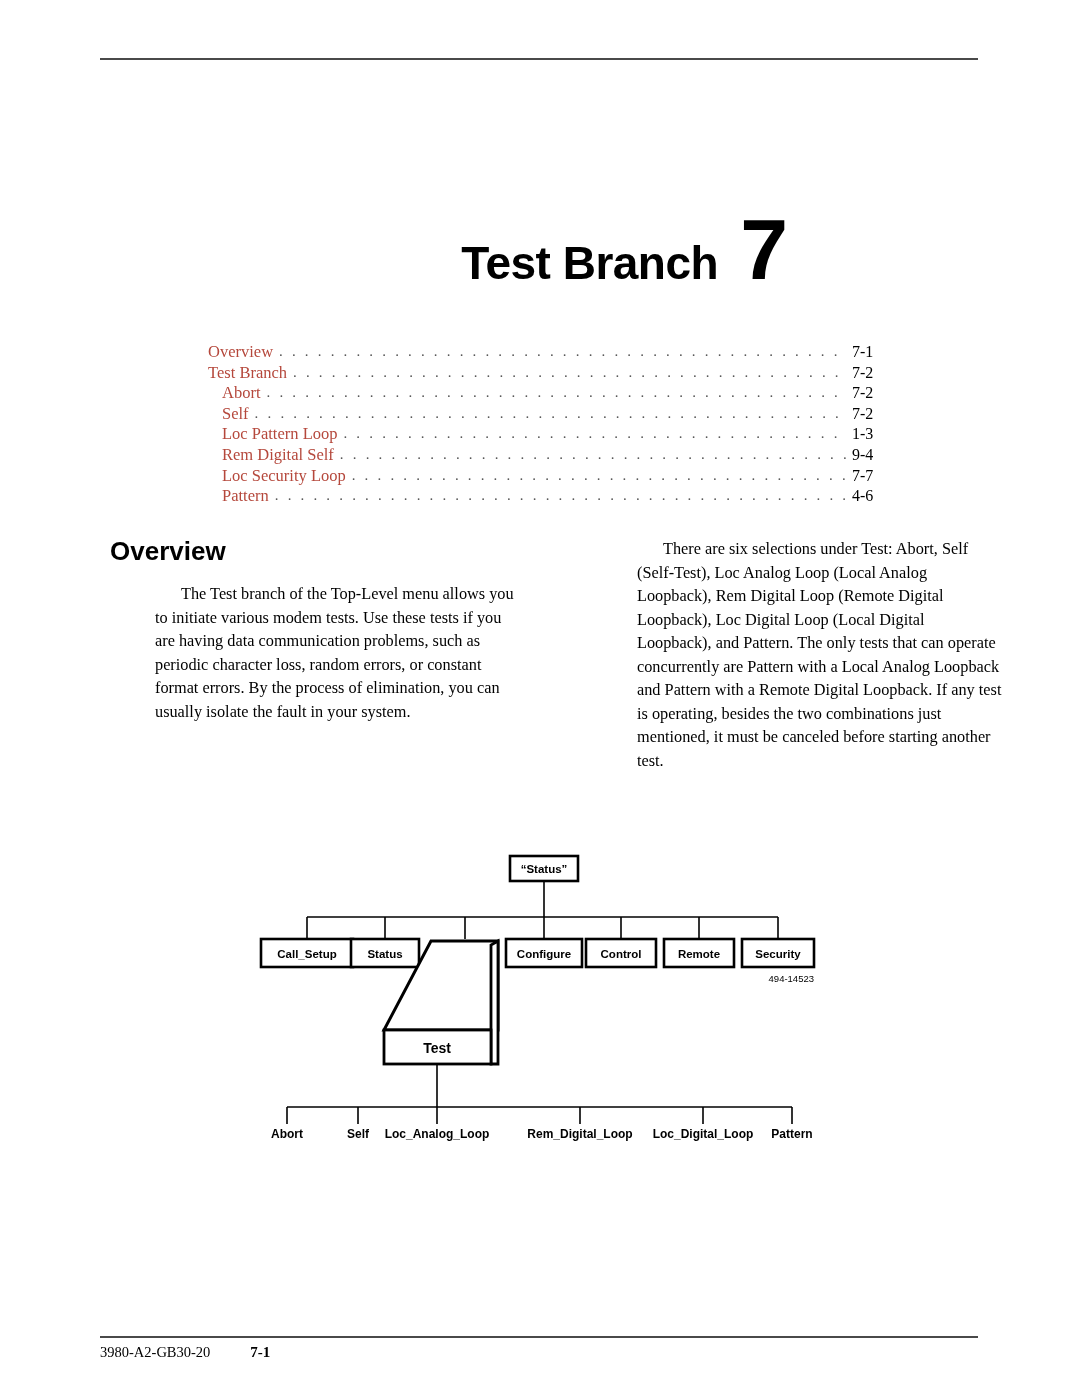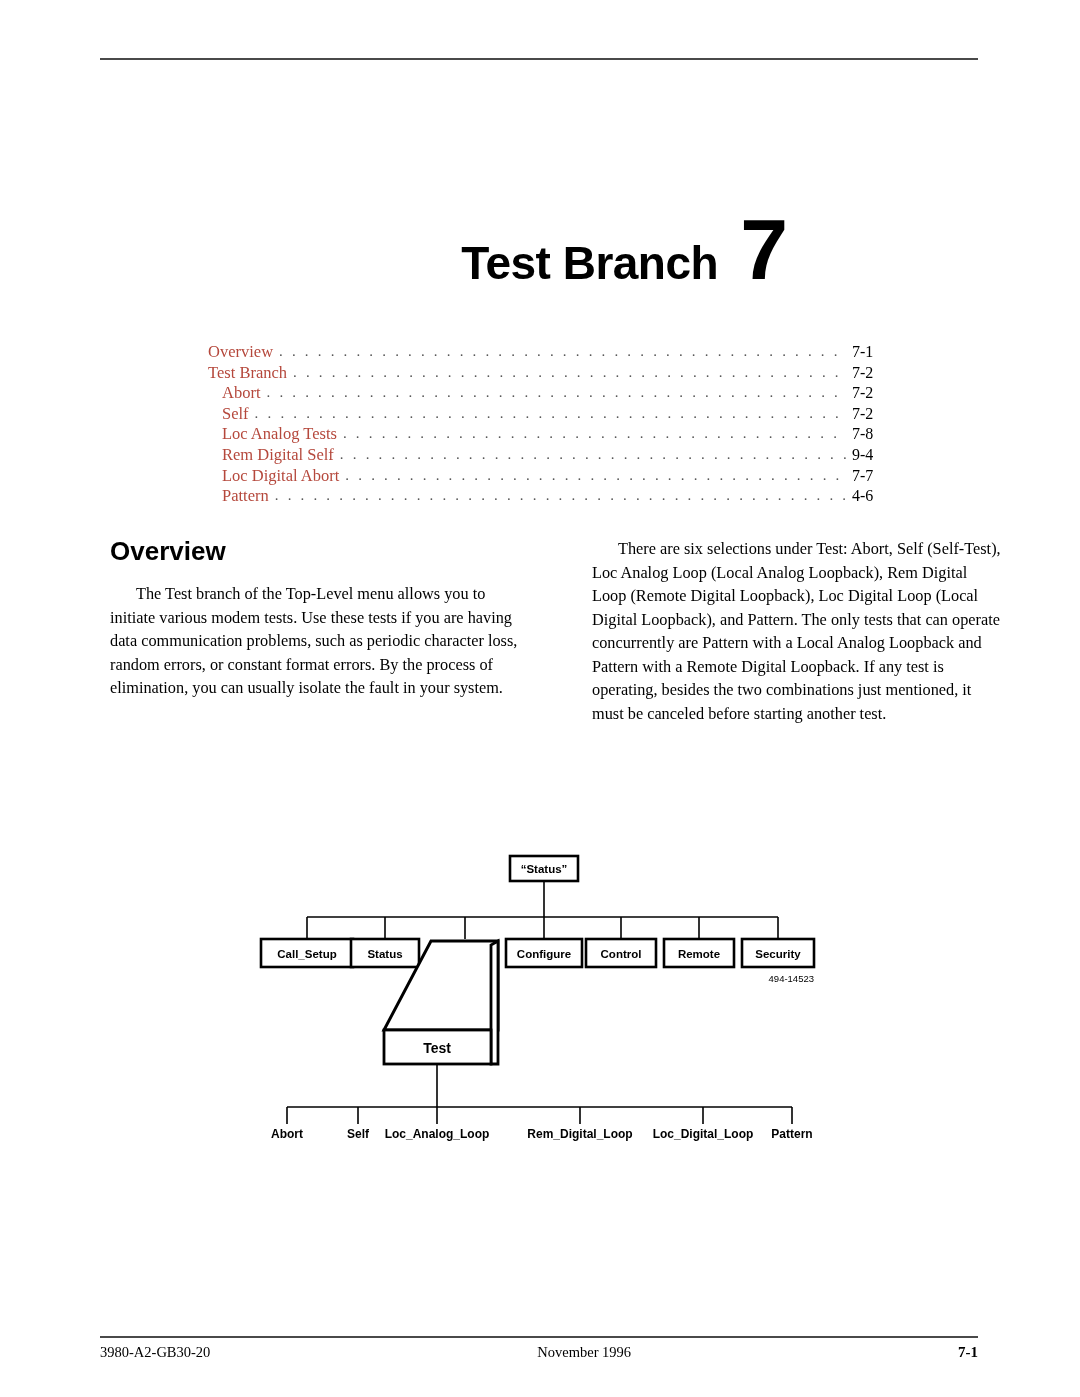--- a/index.html
+++ b/index.html
@@ -110,21 +110,21 @@
     font-weight: bold;
     font-size: 26px;
     line-height: 30px;
     margin: 0 0 16px 0;
     color: #000;
   }
   p.body-p {
     margin: 0 0 20px 0;
     text-indent: 26px;
   }
-  p.body-p:last-child { margin-bottom: 0; }
+  p.body-p:last-child { margin-bottom: 0; margin-left: 45px; }
   .ital { font-style: italic; }
 
   
   .diagram {
     position: absolute;
     left: 255px;
     top: 845px;
     width: 570px;
     height: 300px;
   }
@@ -199,33 +199,33 @@
       <span class="toc-page">7-2</span>
     </div>
 
     <div class="toc-row indent">
       <span class="toc-label">Self</span>
       <span class="toc-dots">. . . . . . . . . . . . . . . . . . . . . . . . . . . . . . . . . . . . . . . . . . . . . . . . . . . . . . . . . . . . . . . . . . . . . . . . . . . . . . . . . . . . . . . . . . . . . . . . . . . . . . . . . . . . . . . . . . . . . . . . . .</span>
       <span class="toc-page">7-2</span>
     </div>
 
     <div class="toc-row indent">
-      <span class="toc-label">Loc Analog Tests</span>
-      <span class="toc-dots">. . . . . . . . . . . . . . . . . . . . . . . . . . . . . . . . . . . . . . . . . . . . . . . . . . . . . . . . . . . . . . . . . . . . . . . . . . . . . . . . . . . . . . . . . . . . . . . . . . . . . . . . . . . . . . . . . . . . . . . . . .</span>
-      <span class="toc-page">7-8</span>
+      <span class="toc-label">Loc Pattern Loop</span>
+      <span class="toc-dots">. . . . . . . . . . . . . . . . . . . . . . . . . . . . . . . . . . . . . . . . . . . . . . . . . . . . . . . . . . . . . . . . . . . . . . . . . . . . . . . . . . . . . . . . . . . . . . . . . . . . . . . . . . . . . . . . . . . . . . . . . .</span>
+      <span class="toc-page">1-3</span>
     </div>
 
     <div class="toc-row indent">
       <span class="toc-label">Rem Digital Self</span>
       <span class="toc-dots">. . . . . . . . . . . . . . . . . . . . . . . . . . . . . . . . . . . . . . . . . . . . . . . . . . . . . . . . . . . . . . . . . . . . . . . . . . . . . . . . . . . . . . . . . . . . . . . . . . . . . . . . . . . . . . . . . . . . . . . . . .</span>
       <span class="toc-page">9-4</span>
     </div>
 
     <div class="toc-row indent">
-      <span class="toc-label">Loc Digital Abort</span>
+      <span class="toc-label">Loc Security Loop</span>
       <span class="toc-dots">. . . . . . . . . . . . . . . . . . . . . . . . . . . . . . . . . . . . . . . . . . . . . . . . . . . . . . . . . . . . . . . . . . . . . . . . . . . . . . . . . . . . . . . . . . . . . . . . . . . . . . . . . . . . . . . . . . . . . . . . . .</span>
       <span class="toc-page">7-7</span>
     </div>
 
     <div class="toc-row indent">
       <span class="toc-label">Pattern</span>
       <span class="toc-dots">. . . . . . . . . . . . . . . . . . . . . . . . . . . . . . . . . . . . . . . . . . . . . . . . . . . . . . . . . . . . . . . . . . . . . . . . . . . . . . . . . . . . . . . . . . . . . . . . . . . . . . . . . . . . . . . . . . . . . . . . . .</span>
       <span class="toc-page">4-6</span>
     </div>
 
@@ -321,17 +321,16 @@
       <text class="dg-text dg-leaf-label" x="537" y="293" text-anchor="middle">Pattern</text>
 
       <text class="dg-refnum" x="559" y="137" text-anchor="end">494-14523</text>
 
     </svg>
   </div>
 
   <div class="footer-rule"></div>
   <div class="footer">
     <span class="footer-left">3980-A2-GB30-20</span>
-    <span class="footer-center">November 1996</span>
     <span class="footer-right">7-1</span>
   </div>
 
 </div>
 
 </body></html>

